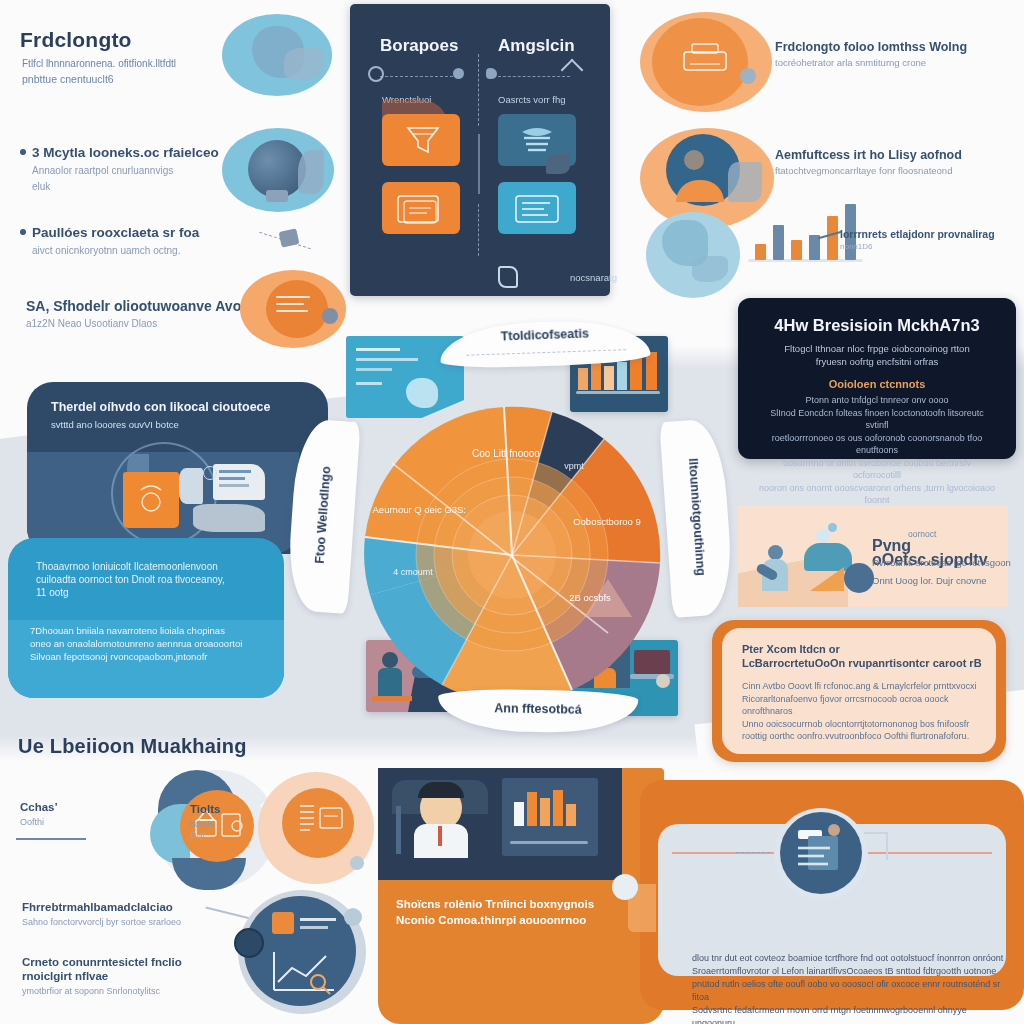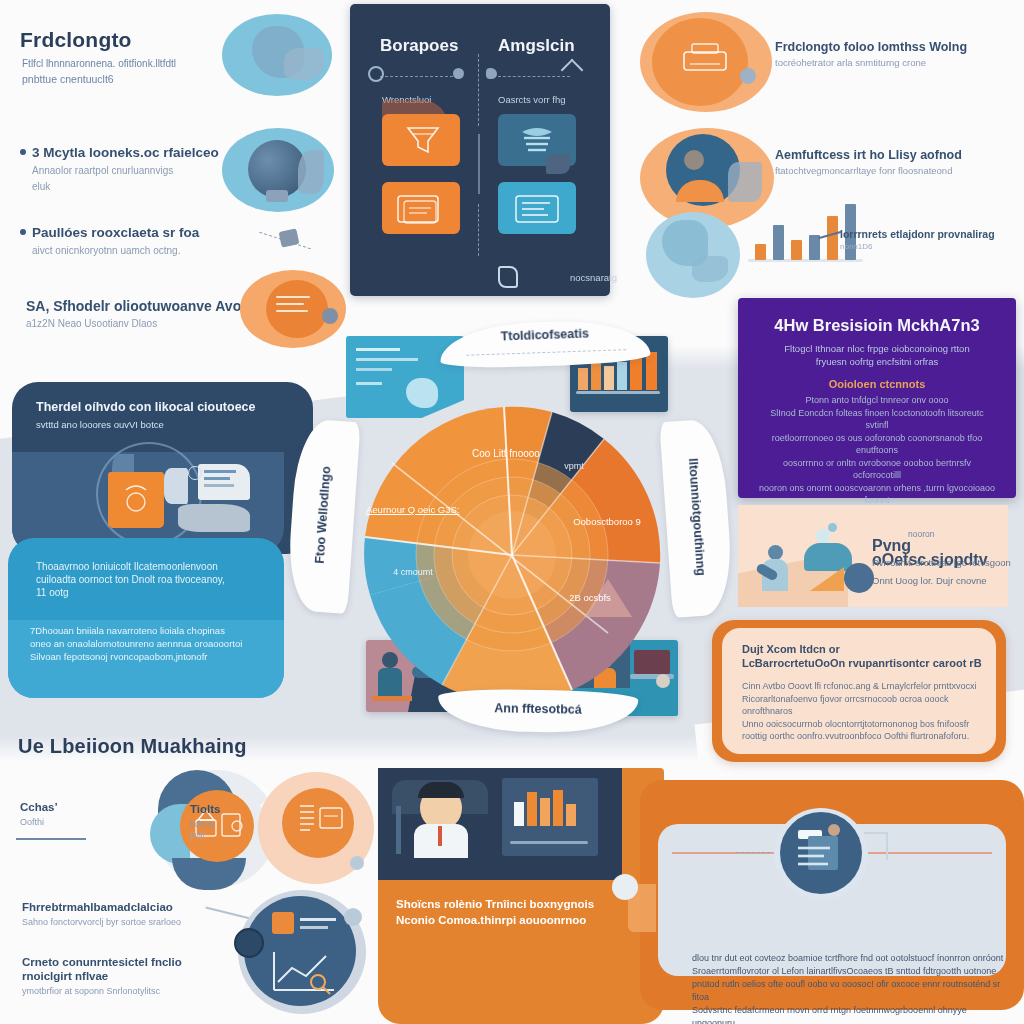--- a/index.html
+++ b/index.html
@@ -45,38 +45,38 @@
   .tr-block{position:absolute;width:230px;}
   .tr-ht{font-size:12.5px;font-weight:bold;color:#36506f;line-height:15px;}
   .tr-pt{font-size:9.5px;color:#8a9bb2;line-height:12px;margin-top:2px;}
 
   
   #tr-chart{left:748px;top:200px;width:115px;height:66px;}
   #tr-chart .bar{position:absolute;bottom:6px;border-radius:1px;}
   #tr-chart .baseline{position:absolute;bottom:4px;left:0;width:115px;height:3px;background:#e2e6ec;border-radius:2px;}
 
   
-  #lp-dark{left:12px;top:382px;width:301px;height:172px;background:#2f4a68;border-radius:26px;}
+  #lp-dark{left:27px;top:382px;width:301px;height:172px;background:#2f4a68;border-radius:26px;}
   #lp-dark .band{position:absolute;left:0;top:70px;width:272px;height:102px;background:#3f6186;
      border-bottom-left-radius:26px;border-bottom-right-radius:26px;}
   #lp-blue{left:8px;top:538px;width:276px;height:160px;background:#2f9bc9;border-radius:26px;}
   #lp-blue .band{position:absolute;left:0;top:82px;width:276px;height:78px;background:#3fa9d3;
      border-bottom-left-radius:26px;border-bottom-right-radius:26px;}
   .lp-h{position:absolute;font-size:12.5px;font-weight:bold;color:#eef4fa;}
   .lp-p{position:absolute;font-size:9.5px;color:#cfe2f0;line-height:13px;}
 
   
   #wheel-wrap{left:342px;top:385px;width:340px;height:340px;}
   .ribbon{position:absolute;}
   .ribbon .rb-txt{font-size:12.5px;font-weight:bold;color:#2b3f5c;white-space:nowrap;}
 
   .thumb{position:absolute;border-radius:3px;overflow:hidden;box-shadow:0 2px 7px rgba(40,55,80,.22);}
 
   
-  #rd-card{left:738px;top:298px;width:278px;height:200px;background:#4c1d95;border-radius:4px;
+  #rd-card{left:738px;top:298px;width:278px;height:161px;background:#0f172a;border-radius:12px;
      box-shadow:0 3px 12px rgba(25,35,55,.28);}
   #rd-title{position:absolute;left:0;top:18px;width:278px;text-align:center;font-size:16.5px;font-weight:bold;color:#f3f7fb;}
   #rd-sub{position:absolute;left:24px;top:44px;width:230px;text-align:center;font-size:9.5px;color:#b9c9dd;line-height:13px;}
   #rd-sec{position:absolute;left:0;top:80px;width:278px;text-align:center;font-size:11px;font-weight:bold;color:#e7a35a;}
   #rd-body{position:absolute;left:20px;top:96px;width:238px;text-align:center;font-size:9px;color:#a9bbd1;line-height:12.5px;}
 
   
   #pc1{left:738px;top:505px;width:270px;height:102px;background:#fae0cf;}
   #pc2{left:712px;top:620px;width:294px;height:142px;background:#e1792a;border-radius:22px;
        box-shadow:0 3px 10px rgba(120,70,30,.2);}
@@ -398,21 +398,21 @@
 
         <path d="M72 62 L96 24 L120 62 Z" fill="#e9b3a4" opacity=".55"></path>
       </g>
     </svg>
 
     
     <div class="abs blur2" style="left:124px;top:62px;width:80px;text-align:center;font-size:10px;color:#fff;line-height:13px;">Coo Litf fnoooo</div>
     <div class="abs blur2" style="left:212px;top:76px;width:40px;text-align:center;font-size:9px;color:#dfe7f0;">vpmt</div>
     <div class="abs blur2" style="left:222px;top:130px;width:86px;text-align:center;font-size:9.5px;color:#fff;line-height:13px;">Oobosctboroo 9</div>
     <div class="abs blur2" style="left:218px;top:206px;width:60px;text-align:center;font-size:9.5px;color:#fff;line-height:13px;">2B ocsbfs</div>
-    <div class="abs blur2" style="left:24px;top:118px;width:100px;text-align:left;font-size:9.5px;color:#fff;line-height:13px;text-decoration:underline;">Aeurnour Q oeic G3S:</div>
+    <div class="abs blur2" style="left:24px;top:118px;width:100px;text-align:right;font-size:9.5px;color:#fff;line-height:13px;">Aeurnour Q oeic G3S:</div>
     <div class="abs blur2" style="left:36px;top:182px;width:70px;text-align:center;font-size:9px;color:#eaf6fb;">4 cmoumt</div>
   </div>
 
   <div class="ribbon" style="left:440px;top:322px;width:210px;height:44px;background:#fdfdfe;
        border-radius:50% 50% 46% 46%/90% 90% 20% 20%;transform:rotate(-2deg);
        box-shadow:0 2px 6px rgba(60,75,100,.16);">
     <div class="rb-txt blur1" style="position:absolute;left:0;top:6px;width:210px;text-align:center;">Ttoldicofseatis</div>
     <div class="dashline" style="left:26px;top:30px;width:160px;border-color:#b9c6d6;"></div>
   </div>
 
@@ -458,29 +458,29 @@
     <div class="rect" style="left:18px;top:62px;width:22px;height:10px;background:#4d789b;
          border-radius:5px;transform:rotate(30deg);"></div>
     <div class="circ" style="left:78px;top:24px;width:14px;height:14px;background:#d3e9f2;"></div>
     <div class="circ" style="left:90px;top:18px;width:9px;height:9px;background:#8fc6de;"></div>
     <div class="rect" style="left:66px;top:38px;width:48px;height:28px;background:#4f9cb8;
          border-radius:16px 16px 4px 4px;"></div>
     <div class="rect" style="left:72px;top:62px;width:34px;height:24px;background:#f0a14f;
          clip-path:polygon(0 100%,100% 0,100% 100%);"></div>
     <div class="circ" style="left:106px;top:58px;width:30px;height:30px;background:#4a6f92;"></div>
 
-    <div class="pc-h blur2" style="left:170px;top:22px;font-size:8.5px;font-weight:normal;color:#6f8aa8;">nooron</div>
+    <div class="pc-h blur2" style="left:170px;top:22px;font-size:8.5px;font-weight:normal;color:#6f8aa8;">oornoct</div>
     <div class="pc-h blur1" style="left:134px;top:34px;width:150px;font-size:16px;">Pvng oOetsc.sjopdtv</div>
     <div class="pc-p blur2" style="left:134px;top:52px;width:150px;font-size:9.5px;">Rvrroanit. srcttnias [gc rotvsgoon</div>
     <div class="pc-p blur2" style="left:134px;top:70px;width:150px;font-size:9.5px;">Onnt Uoog lor. Dujr cnovne</div>
   </div>
 
   <div class="abs" id="pc2">
     <div id="pc2-inner">
-      <div class="pc-h blur1" style="left:20px;top:14px;width:240px;white-space:pre-line;">Dujt Xcom Itdcn or
+      <div class="pc-h blur1" style="left:20px;top:14px;width:240px;white-space:pre-line;">Pter Xcom Itdcn or
 LcBarrocrtetuOoOn rvupanrtisontcr caroot rB</div>
       <div class="pc-p blur2" style="left:20px;top:52px;width:244px;white-space:pre-line;">Cinn Avtbo Ooovt lfi rcfonoc.ang &amp; Lrnaylcrfelor prnttxvocxi
 Ricorarltonafoenvo fjovor orrcsrnocoob ocroa ooock onrofthnaros
 Unno ooicsocurrnob olocntorrtjtotornononog bos fnifoosfr
 roottig oorthc oonfro.vvutroonbfoco Oofthi flurtronafoforu.</div>
     </div>
   </div>
 
   <div class="abs hd blur1" id="bl-title">Ue Lbeiioon Muakhaing</div>
 

